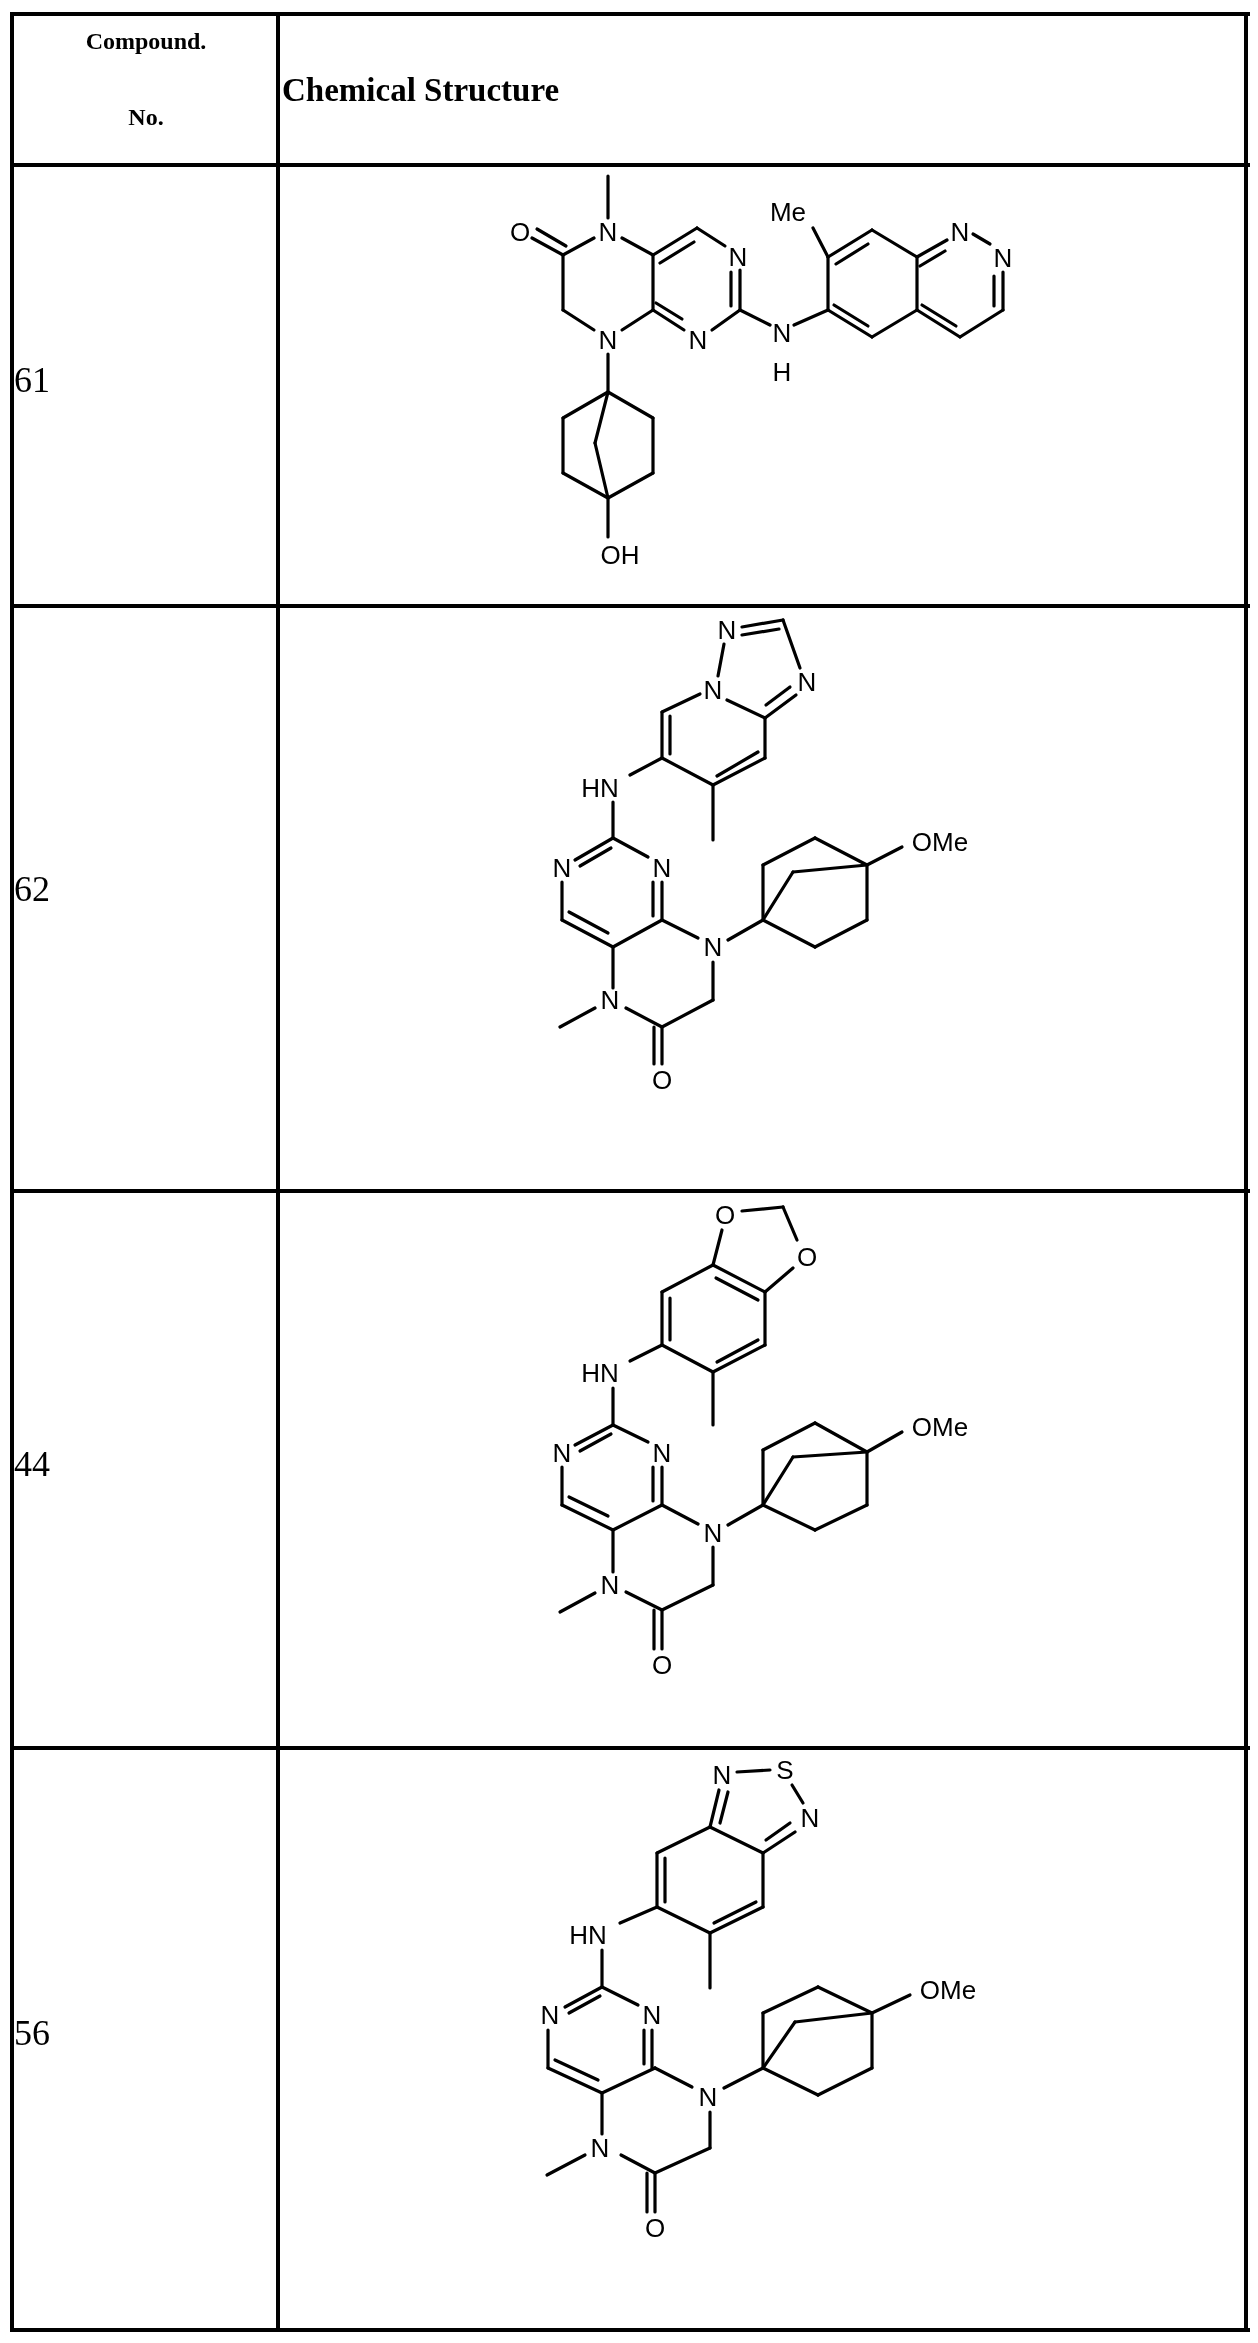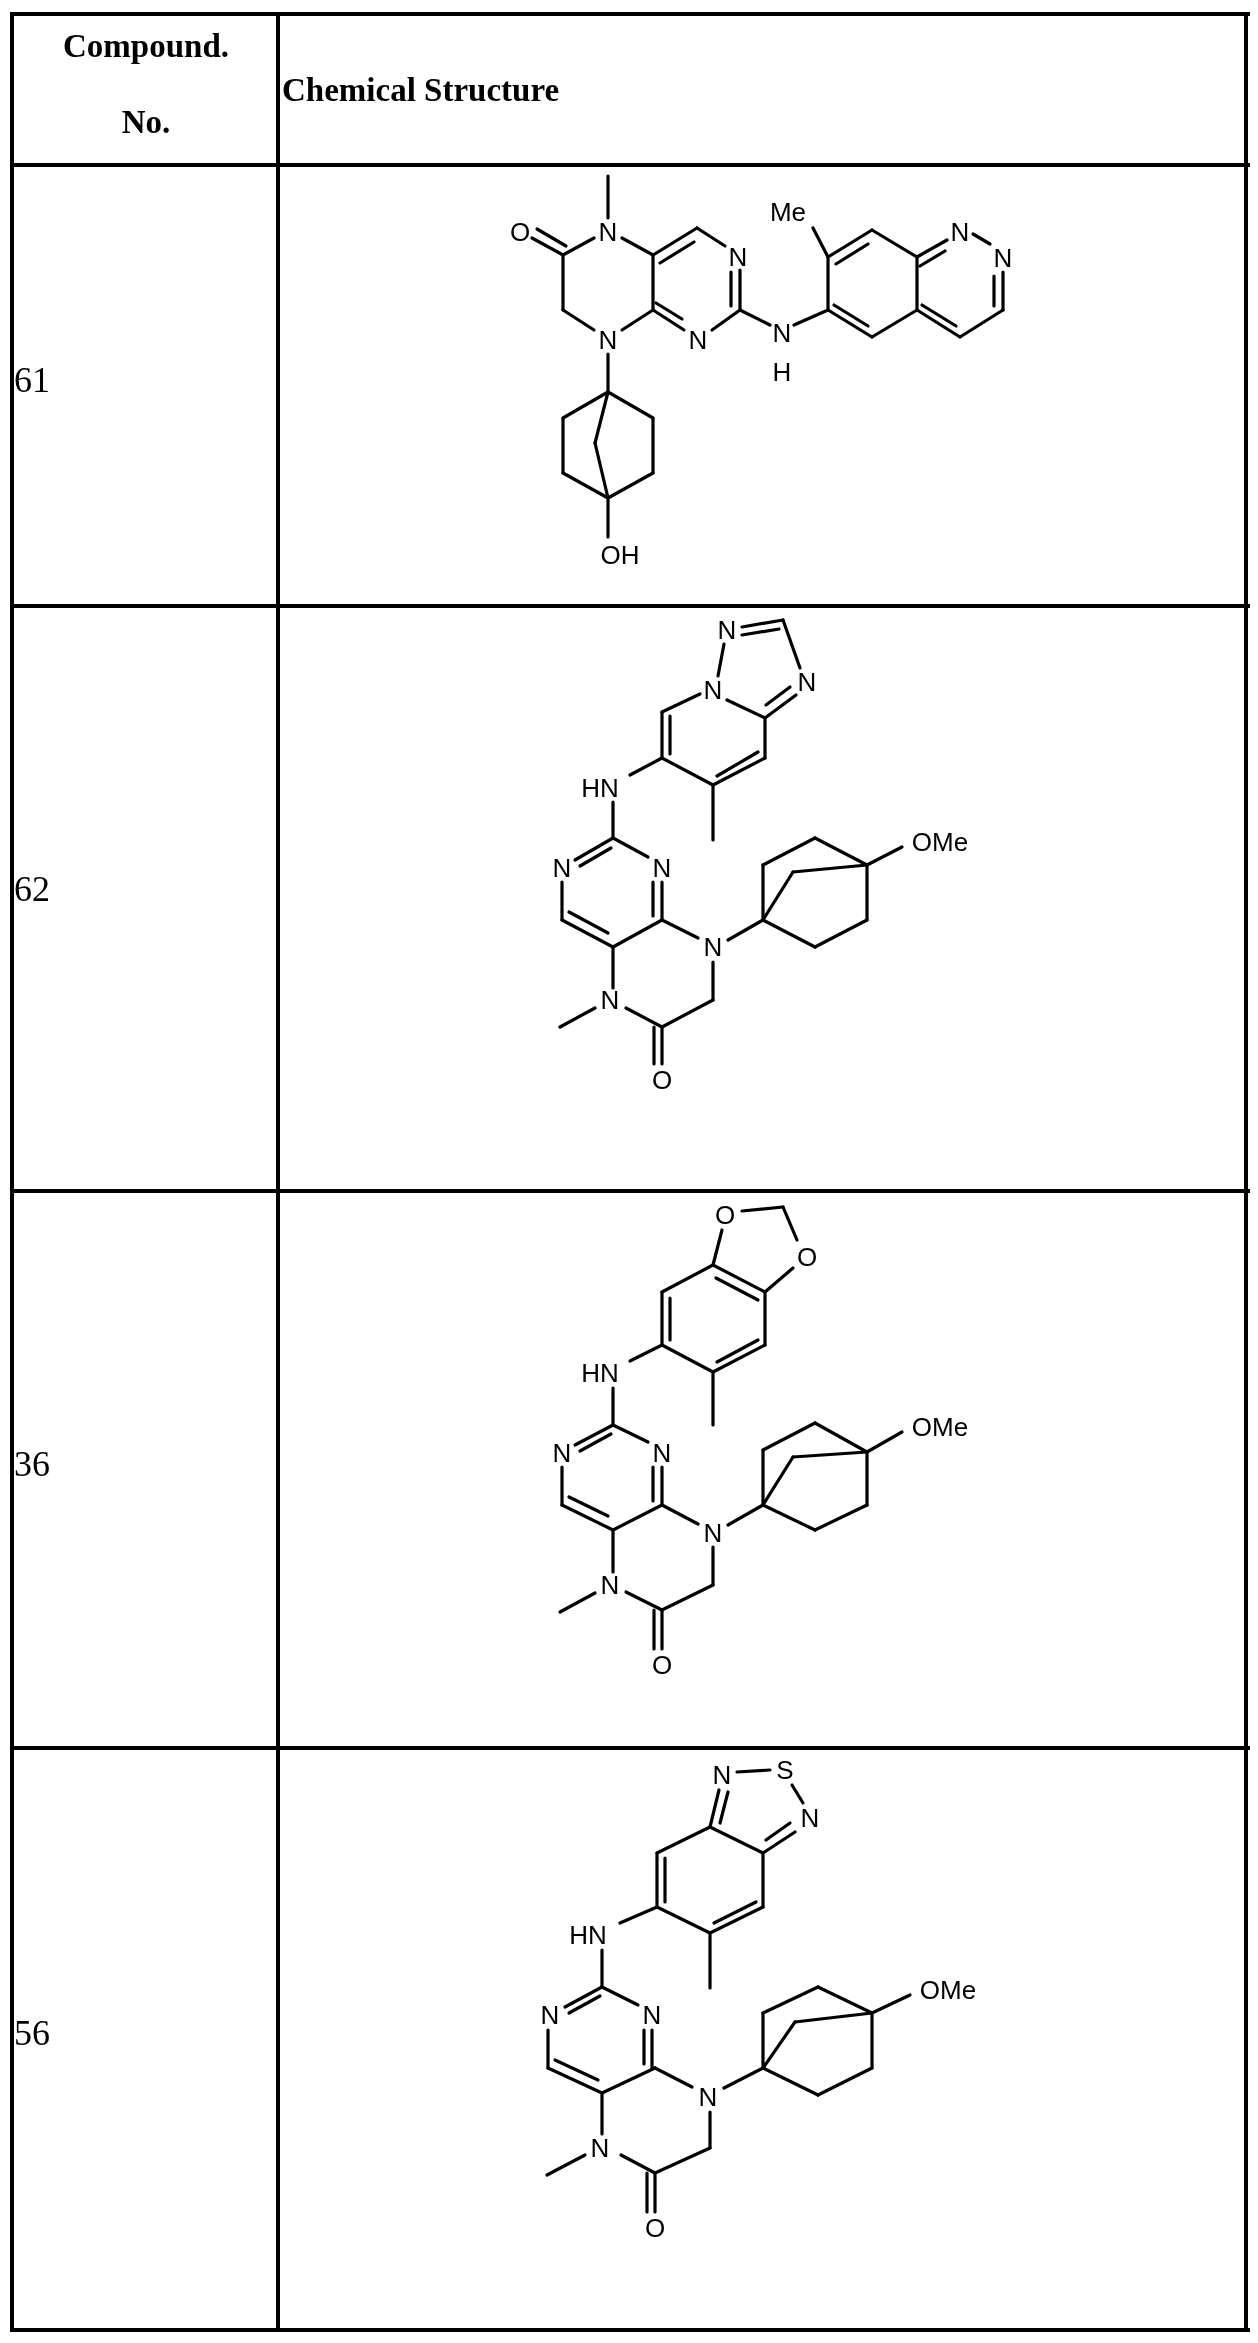--- a/index.html
+++ b/index.html
@@ -1,20 +1,20 @@
 <!DOCTYPE html>
 <html><head>
 <meta charset="utf-8">
 <style>
   html,body{margin:0;padding:0;background:#ffffff;}
   body{width:1258px;height:2343px;position:relative;overflow:hidden;font-family:"Liberation Serif",serif;color:#000;}
   #tbl{position:absolute;left:10px;top:12px;width:1236px;height:2318px;}
   .hline{position:absolute;background:#000;height:4px;}
   .vline{position:absolute;background:#000;width:4px;}
-  .hdr-no{position:absolute;left:14px;top:16px;width:264px;height:149px;text-align:center;font-weight:bold;font-size:33px;}
+  .hdr-no{position:absolute;left:14px;top:16px;width:264px;height:149px;text-align:center;font-weight:bold;font-size:24px;}
   .hdr-no .l1{position:absolute;left:0;right:0;top:12px;}
   .hdr-no .l2{position:absolute;left:0;right:0;top:88px;}
   .hdr-struct{position:absolute;left:282px;top:16px;width:964px;height:149px;display:flex;align-items:center;justify-content:flex-start;font-weight:bold;font-size:33px;}
   .numcell{position:absolute;left:14px;width:264px;display:flex;align-items:center;justify-content:flex-start;font-size:36px;}
   svg.mol{position:absolute;left:0;top:0;overflow:visible;}
   svg.mol line{stroke:#000;stroke-width:3.2;stroke-linecap:round;}
   svg.mol text{font-family:"Liberation Sans",sans-serif;font-size:26px;fill:#000;dominant-baseline:central;text-anchor:middle;}
 </style>
 </head>
 <body>
@@ -39,21 +39,21 @@
   <span>Chemical Structure</span>
 </div>
 
 <div class="numcell" style="top:165px;height:430px;">
   <span>61</span>
 </div>
 <div class="numcell" style="top:606px;height:565px;">
   <span>62</span>
 </div>
 <div class="numcell" style="top:1191px;height:545px;">
-  <span>36</span>
+  <span>44</span>
 </div>
 <div class="numcell" style="top:1748px;height:570px;">
   <span>56</span>
 </div>
 
 <svg class="mol" id="mol-layer" width="1258" height="2343" viewBox="0 0 1258 2343">
   <g>
       <line x1="608" y1="176" x2="608" y2="218"></line>
       <line x1="532" y1="238" x2="563" y2="255"></line>
       <line x1="537" y1="229" x2="566" y2="246"></line>

